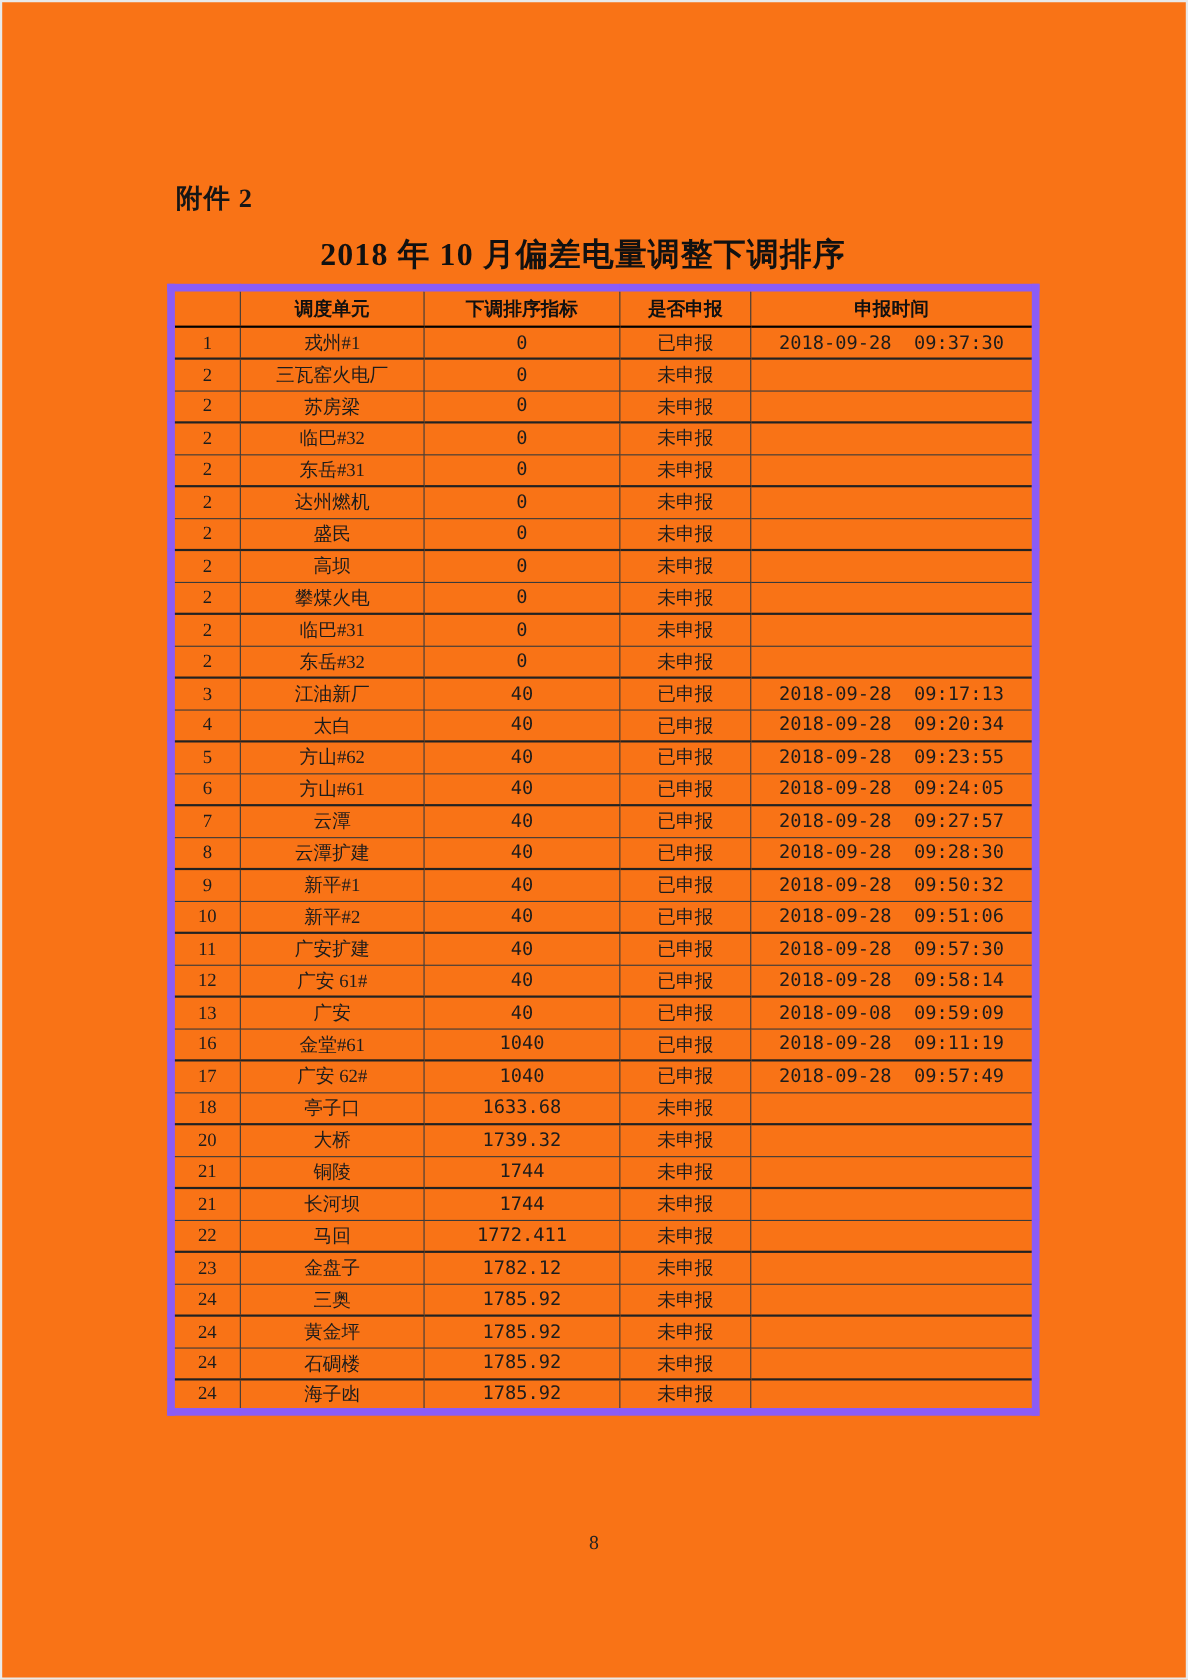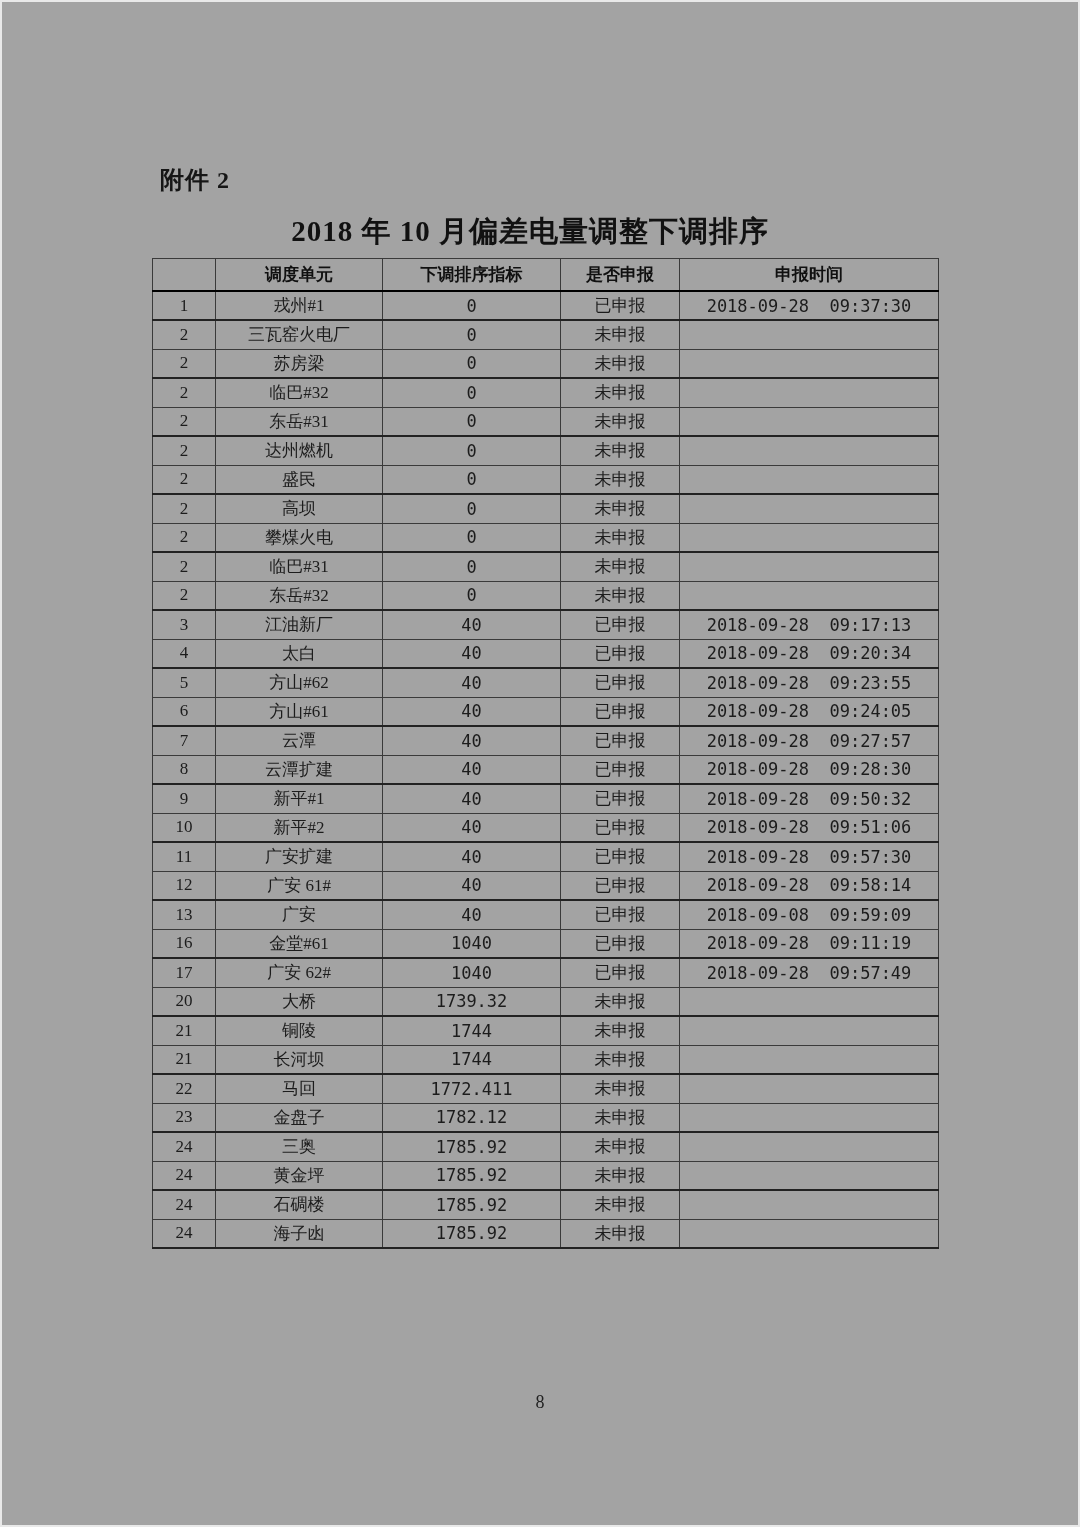--- a/index.html
+++ b/index.html
@@ -4,21 +4,21 @@
 <style>
   html, body {
     margin: 0;
     padding: 0;
     background: #ffffff;
   }
   .page {
     position: relative;
     width: 1080px;
     height: 1527px;
-    background: #a3a3a3;
+    background: #f97316;
     box-shadow: inset 0 0 0 2px #e9e9e9;
     color: #1c1c1c;
     font-family: "Liberation Serif", "DejaVu Serif", serif;
     overflow: hidden;
   }
   .attachment {
     position: absolute;
     left: 160px;
     top: 164px;
     font-size: 24px;
@@ -37,21 +37,21 @@
     letter-spacing: 1px;
     color: #111111;
   }
   table.ranking {
     position: absolute;
     left: 152px;
     top: 258px;
     width: 786px;
     border-collapse: collapse;
     table-layout: fixed;
-    border: 1px solid #8b5cf6;
+    border: 7px solid #8b5cf6;
   }
   table.ranking th, table.ranking td {
     border: 1px solid #3a3a3a;
     text-align: center;
     vertical-align: middle;
     padding: 0 2px;
     overflow: hidden;
     font-size: 17px;
     color: #1c1c1c;
   }
@@ -280,20 +280,27 @@
       <td class="c4">2018-09-28  09:11:19</td>
     </tr>
         <tr>
       <td class="c0">17</td>
       <td class="c1">广安 62#</td>
       <td class="c2">1040</td>
       <td class="c3">已申报</td>
       <td class="c4">2018-09-28  09:57:49</td>
     </tr>
         <tr>
+      <td class="c0">18</td>
+      <td class="c1">亭子口</td>
+      <td class="c2">1633.68</td>
+      <td class="c3">未申报</td>
+      <td class="c4"></td>
+    </tr>
+        <tr>
       <td class="c0">20</td>
       <td class="c1">大桥</td>
       <td class="c2">1739.32</td>
       <td class="c3">未申报</td>
       <td class="c4"></td>
     </tr>
         <tr>
       <td class="c0">21</td>
       <td class="c1">铜陵</td>
       <td class="c2">1744</td>

